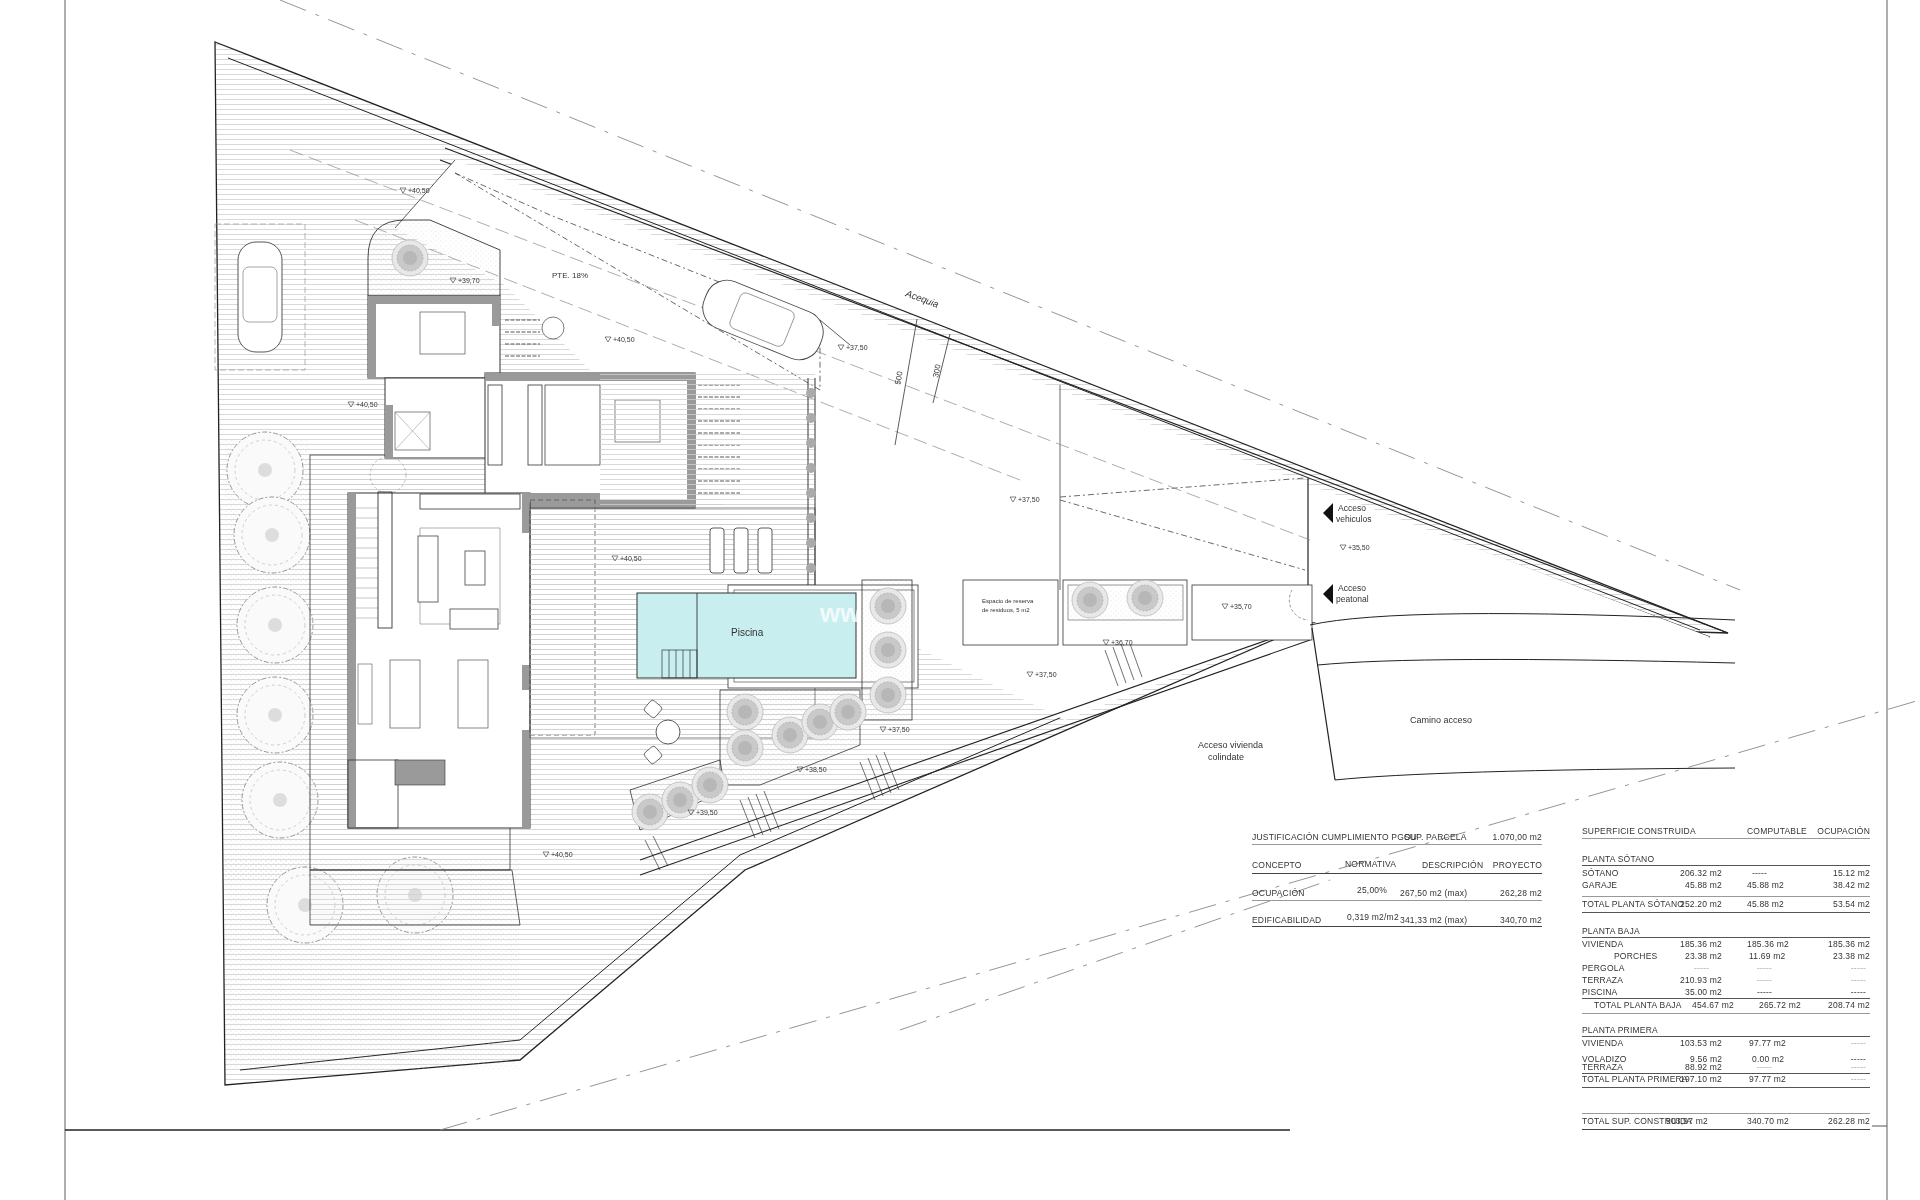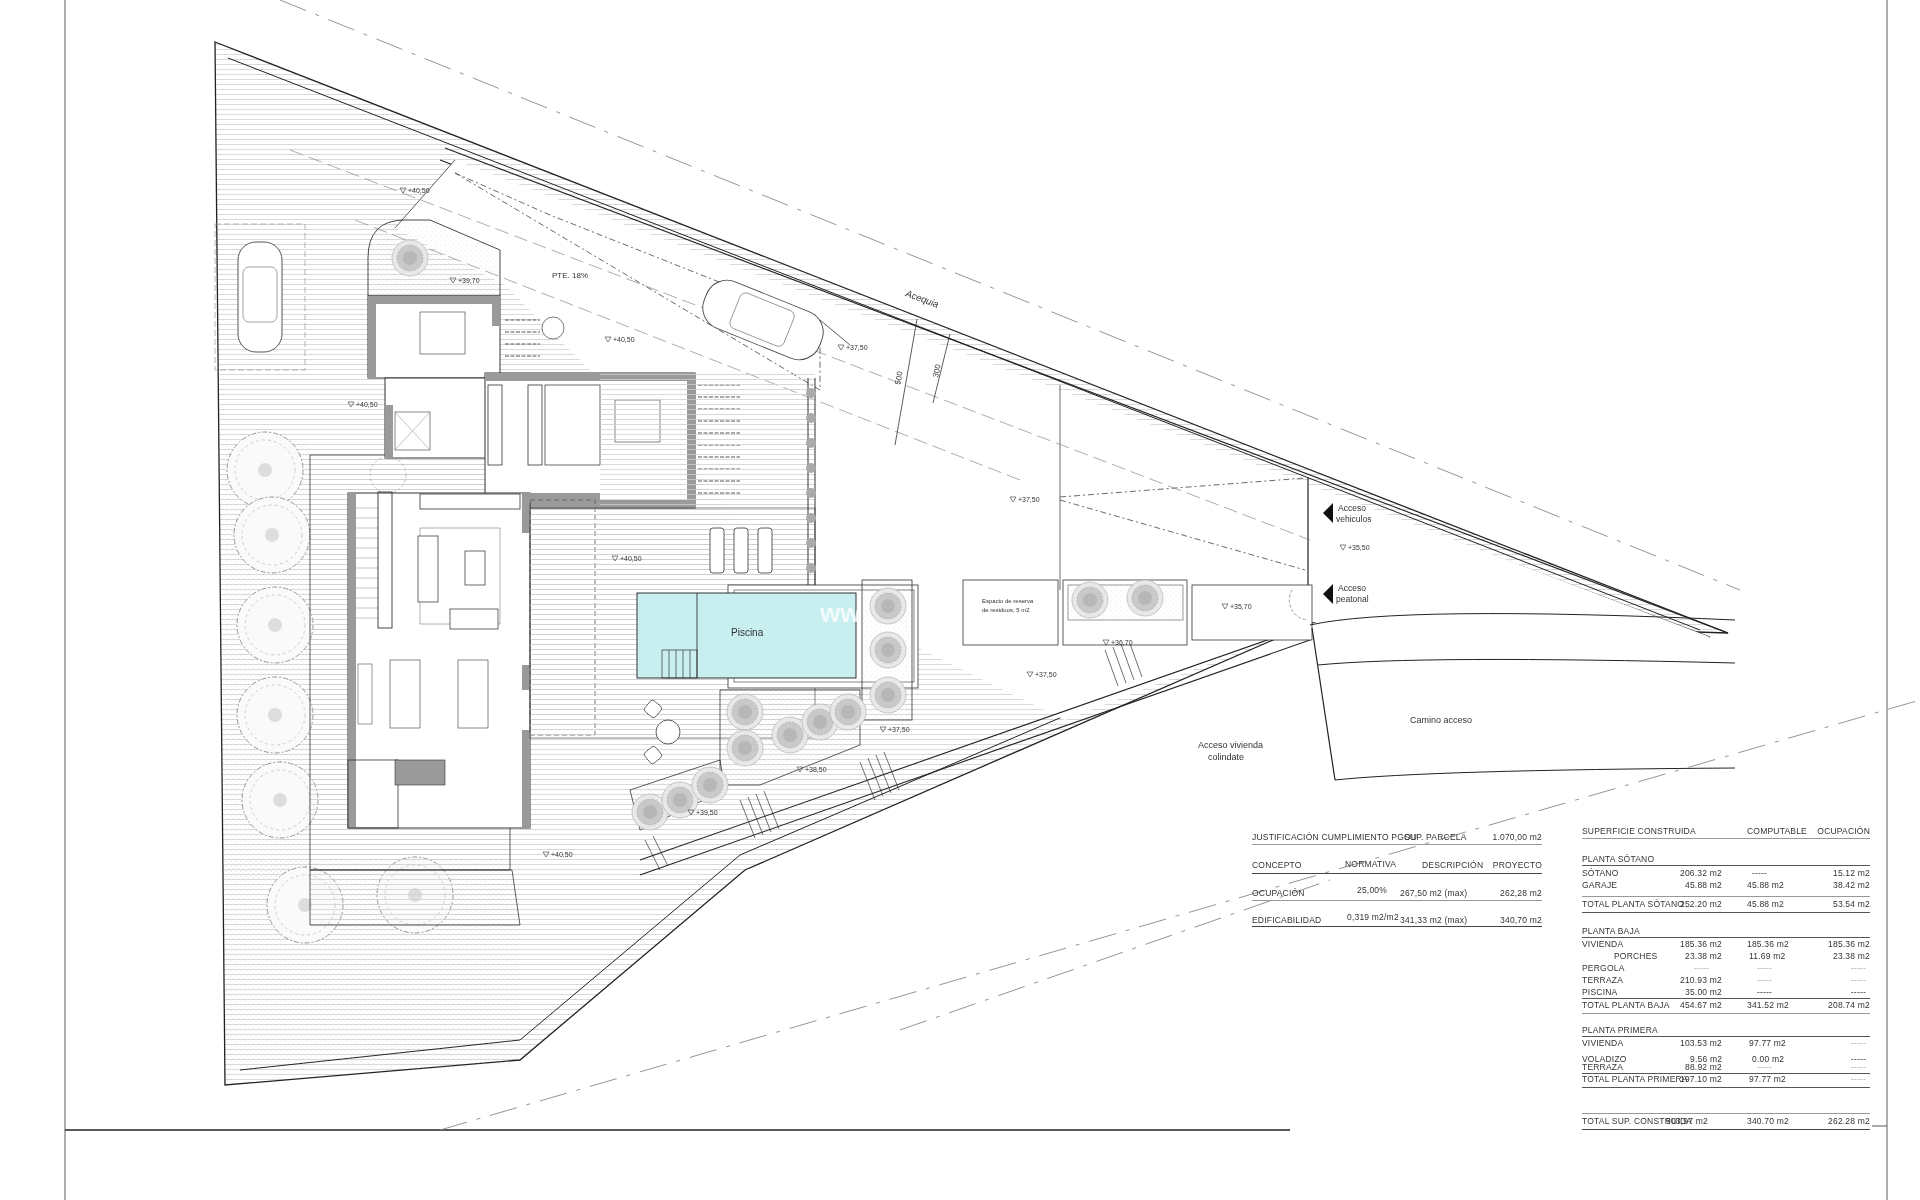--- a/index.html
+++ b/index.html
@@ -433,24 +433,24 @@
     <span class="cell" style="left:175px; color:#aaa;">-----</span>
     <span class="cell" style="right:4px; color:#aaa;">-----</span>
   </div>
   <div style="position:absolute; top:161px; left:0; right:0; height:11px;">
     <span class="cell" style="left:0;">PISCINA</span>
     <span class="cell" style="left:103px;">35.00 m2</span>
     <span class="cell" style="left:175px;">-----</span>
     <span class="cell" style="right:4px;">-----</span>
   </div>
   <div class="rule" style="top:172px;"></div>
-  <div style="position:absolute; top:174px; left:0; right:0; height:11px;">
+  <div style="position:absolute; top:174px; left:12px; right:0; height:11px;">
     <span class="cell" style="left:0;">TOTAL PLANTA BAJA</span>
     <span class="cell" style="left:98px;">454.67 m2</span>
-    <span class="cell" style="left:165px;">341.52 m2</span>
+    <span class="cell" style="left:165px;">265.72 m2</span>
     <span class="cell" style="right:0;">208.74 m2</span>
   </div>
   <div class="rule light" style="top:187px;"></div>
 
   <span class="cell" style="top:199px; left:0;">PLANTA PRIMERA</span>
   <div class="rule" style="top:210px;"></div>
   <div style="position:absolute; top:212px; left:0; right:0; height:11px;">
     <span class="cell" style="left:0;">VIVIENDA</span>
     <span class="cell" style="left:98px;">103.53 m2</span>
     <span class="cell" style="left:167px;">97.77 m2</span>

